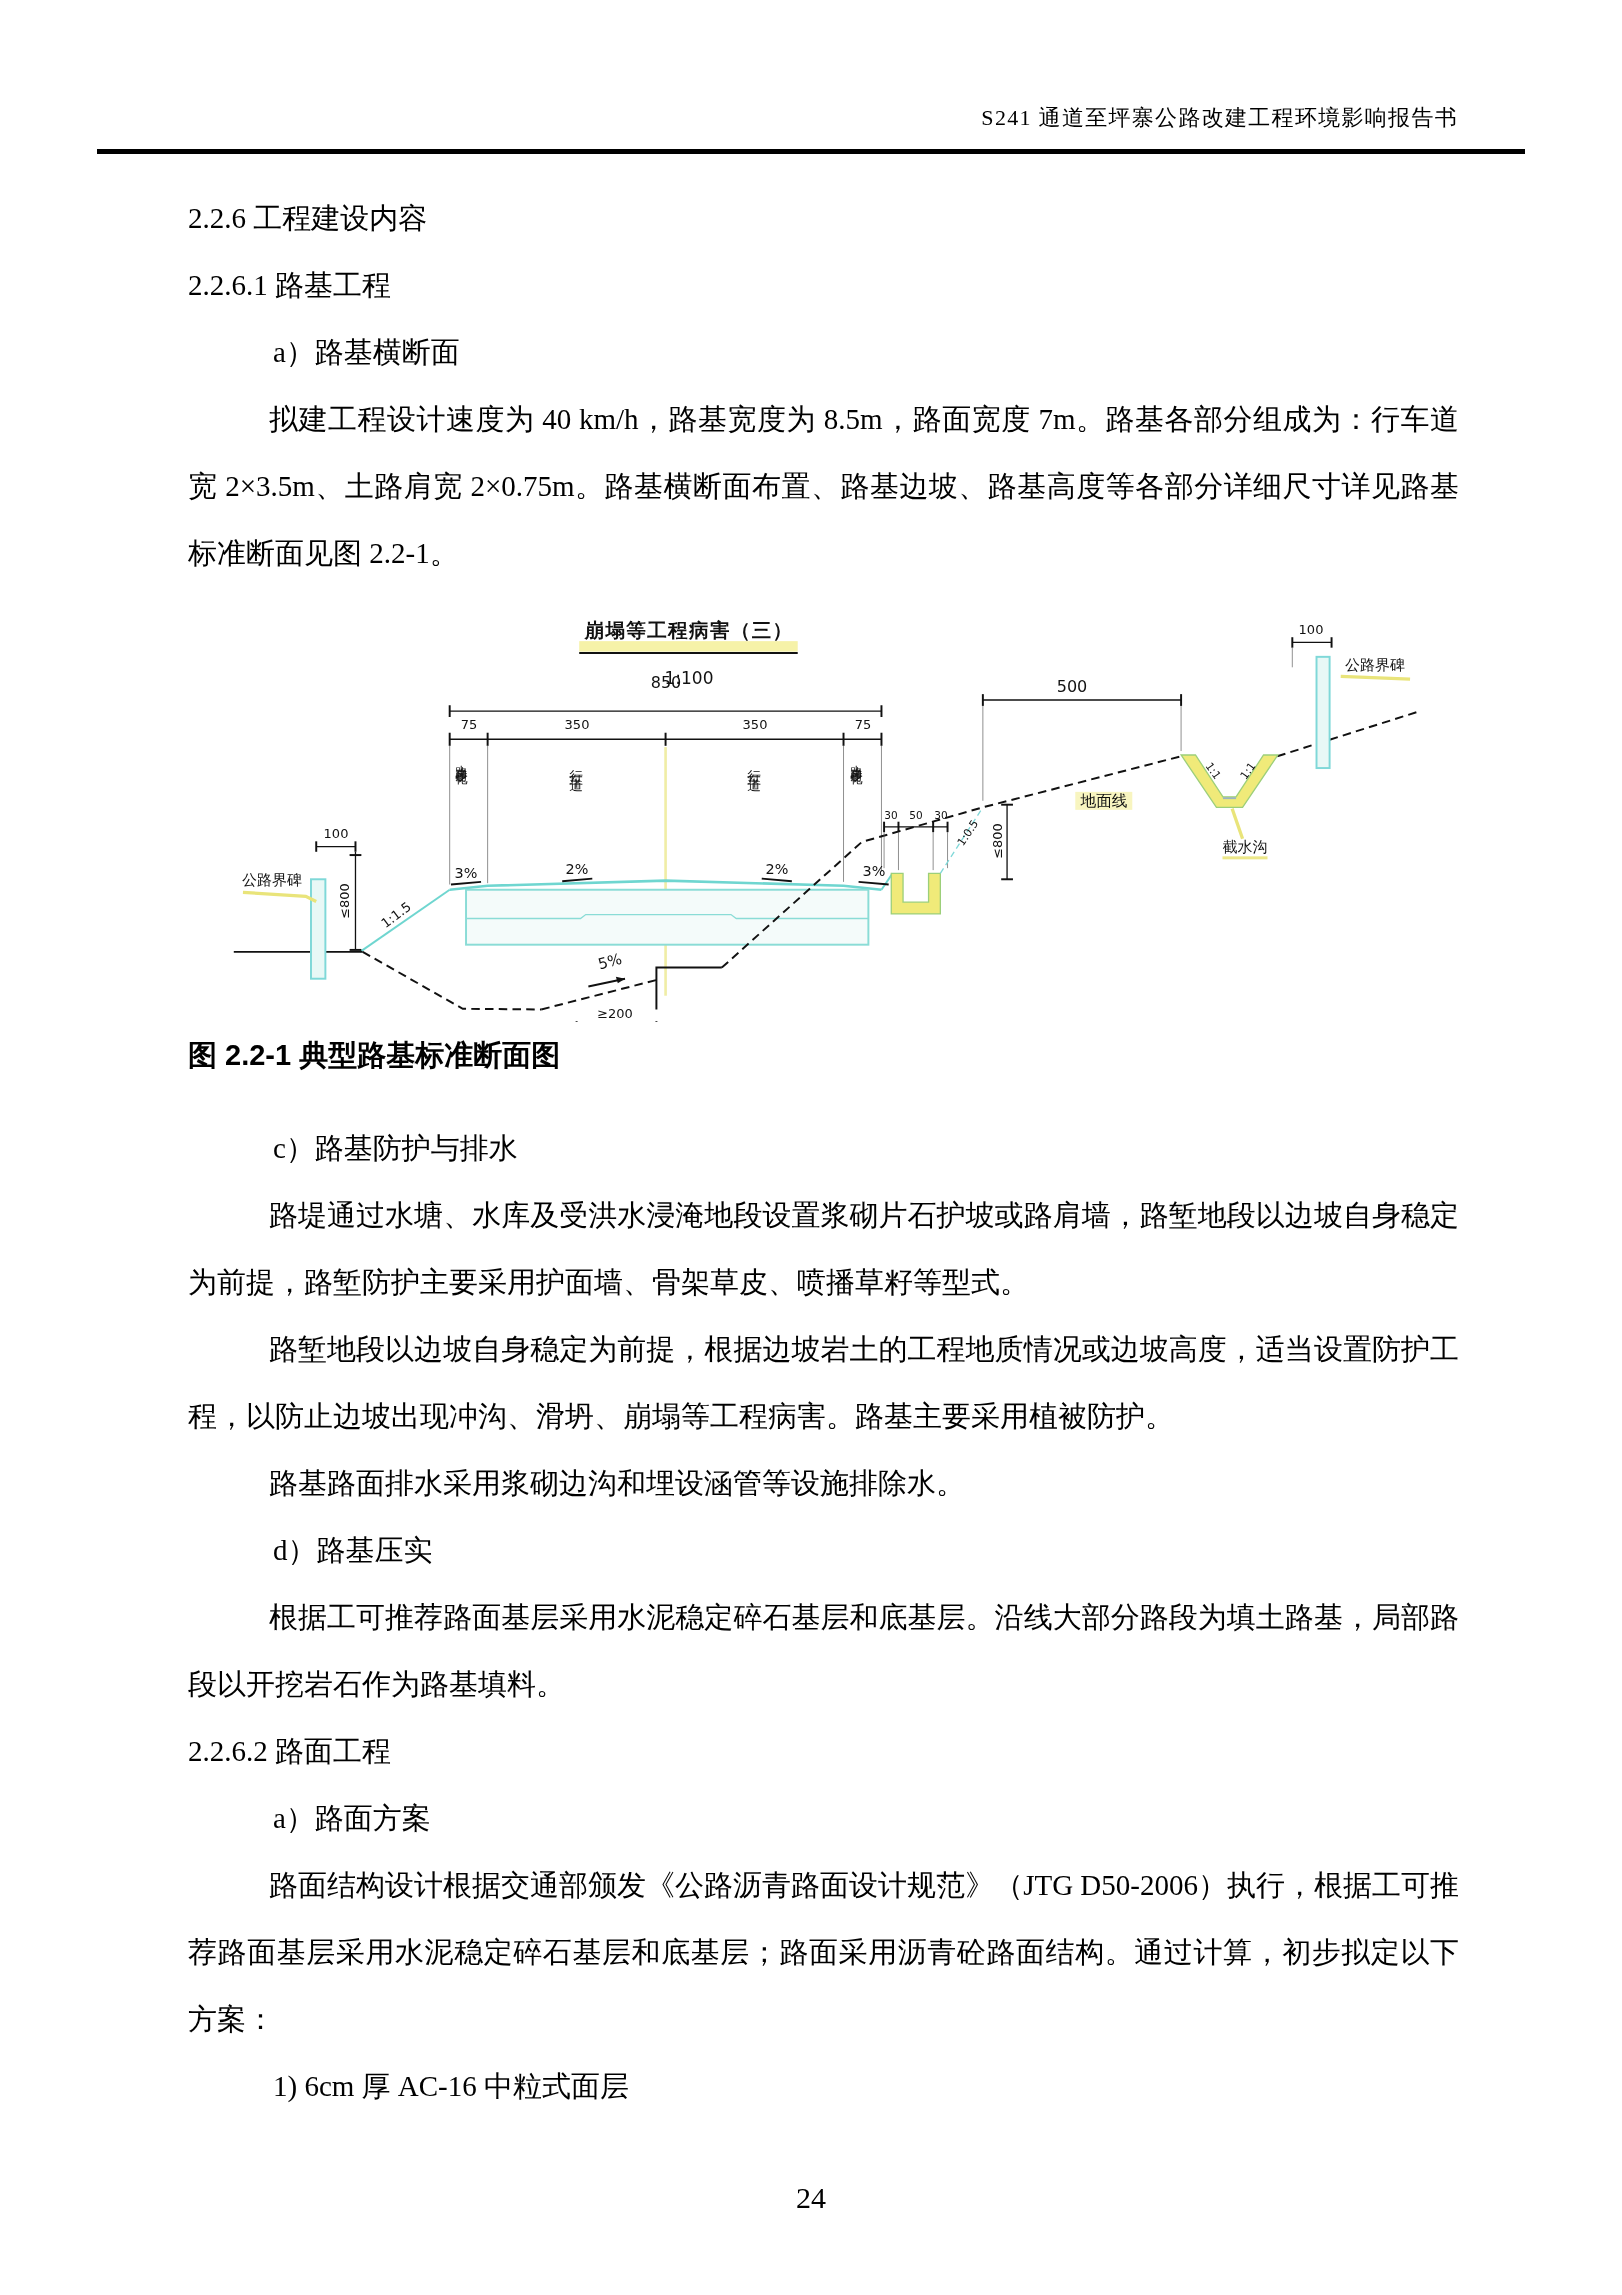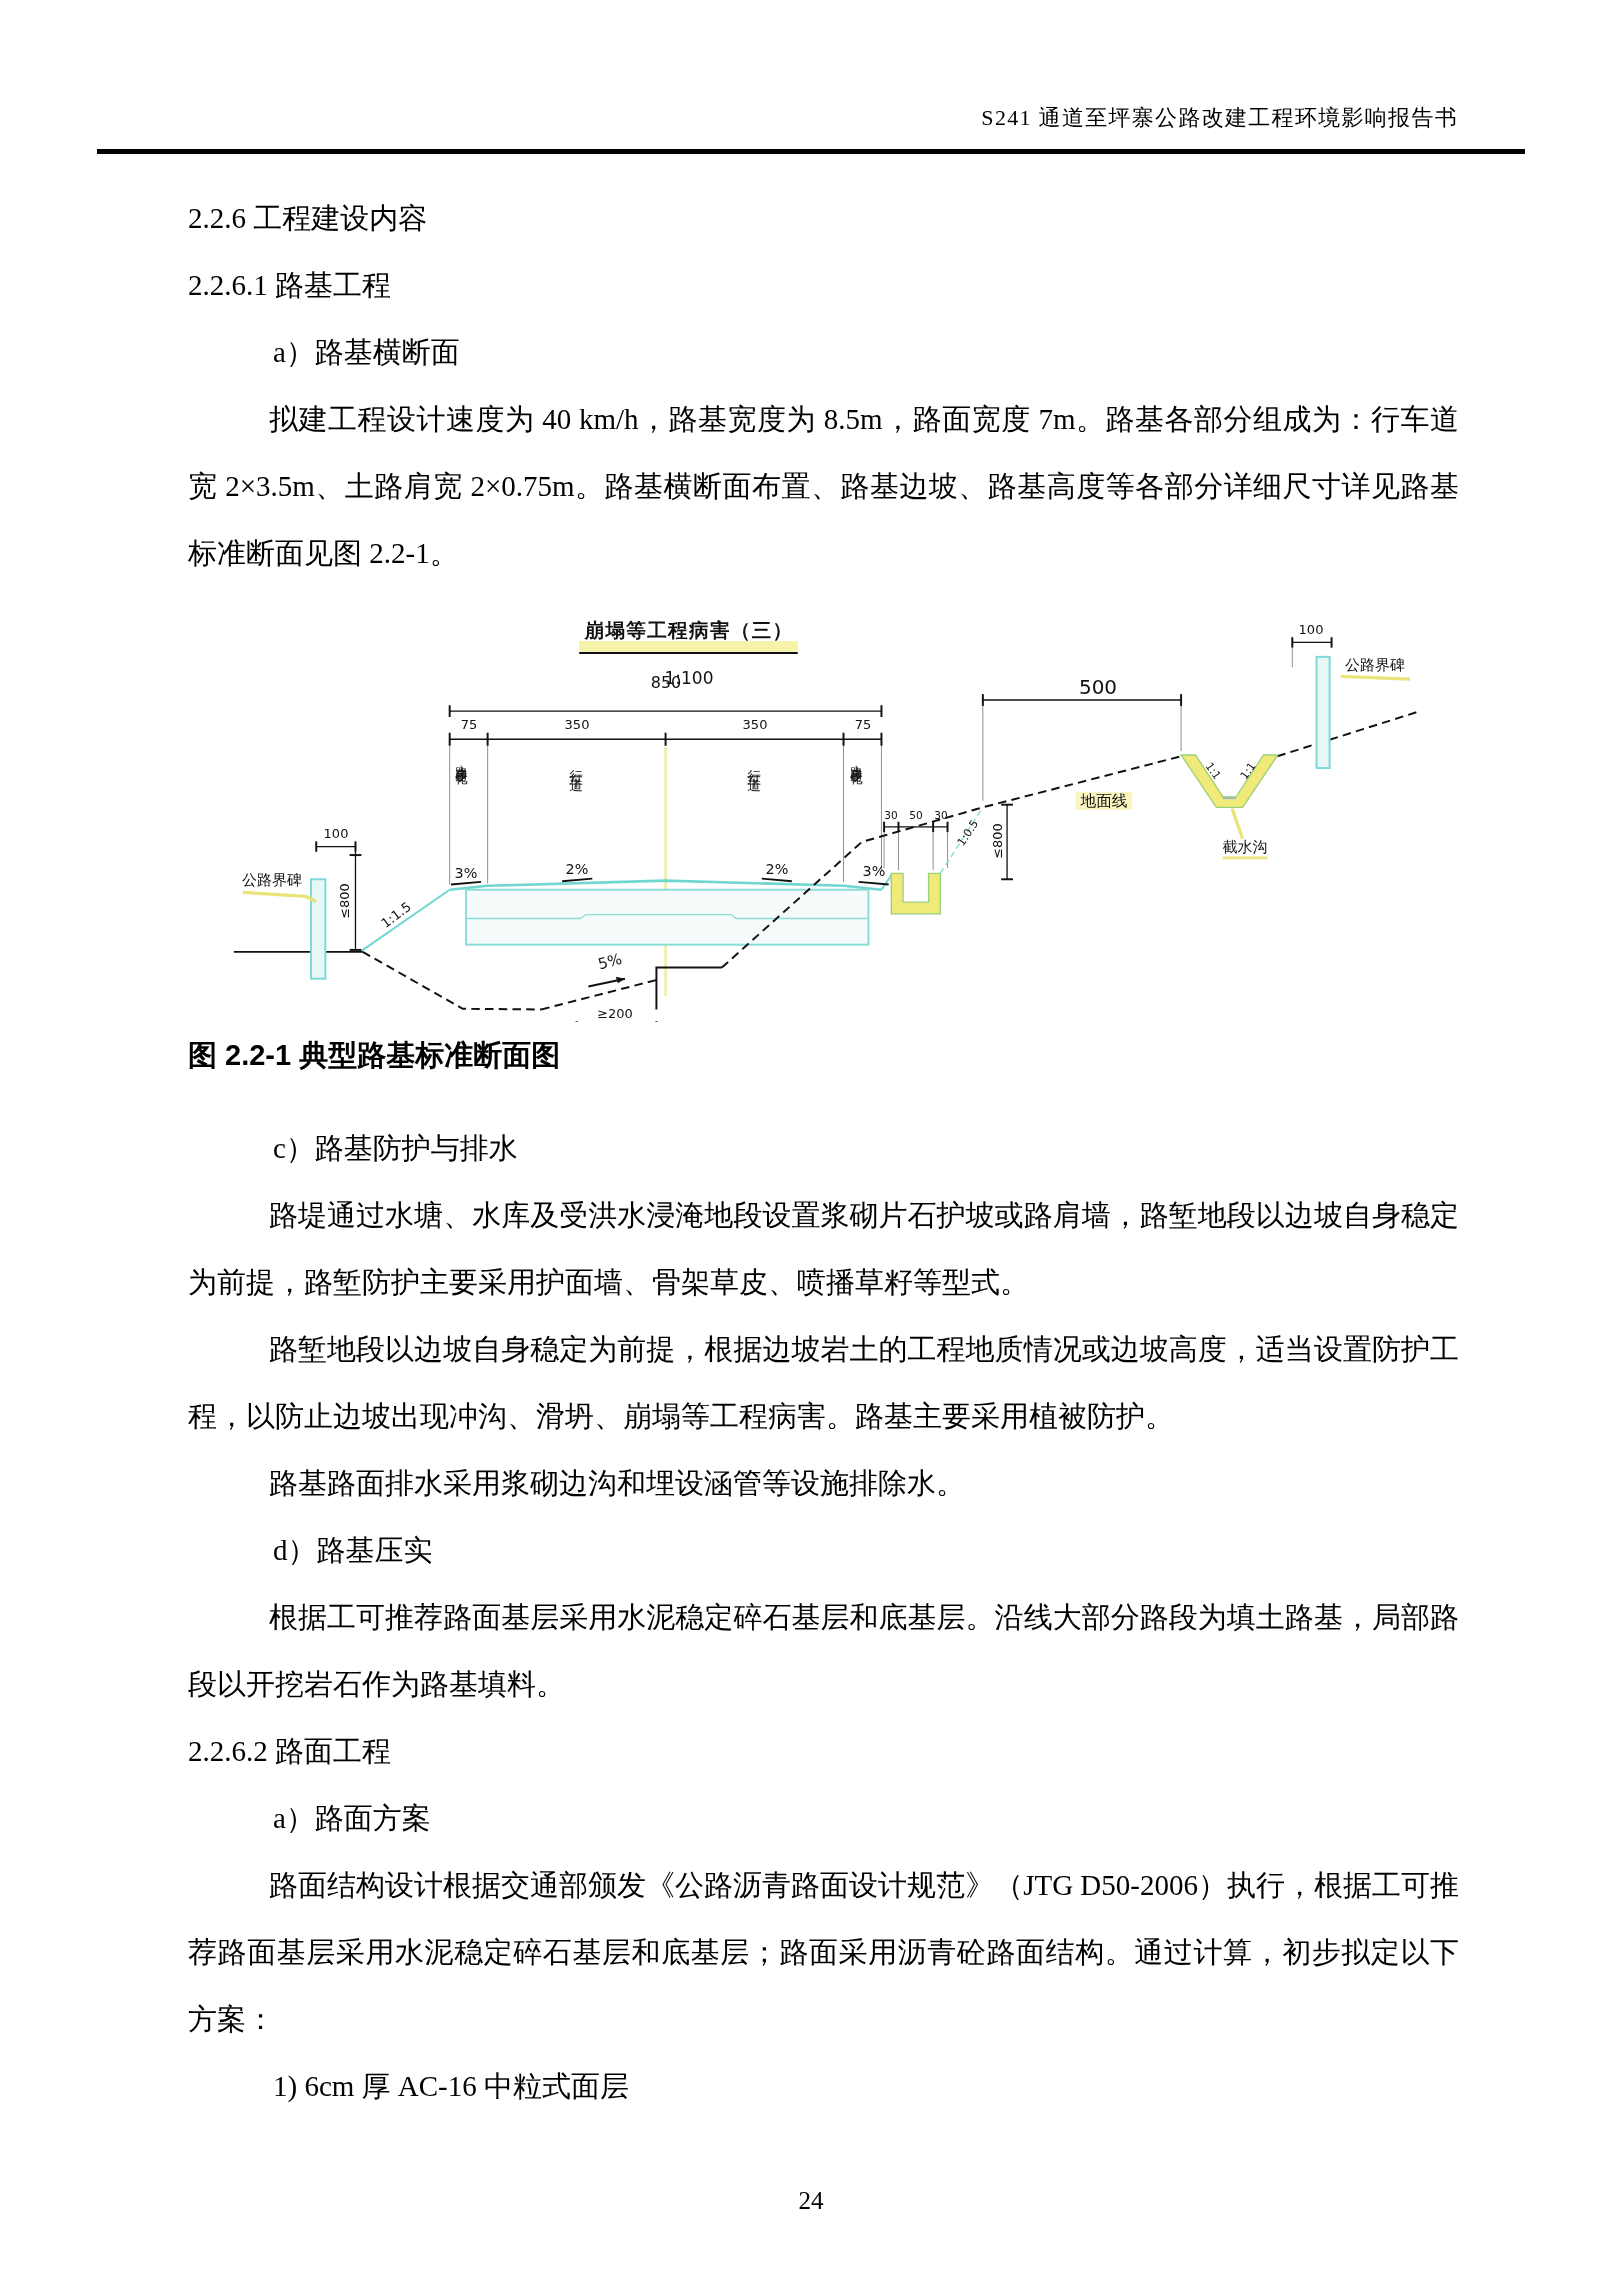--- a/index.html
+++ b/index.html
@@ -8,21 +8,21 @@
   .hdr{position:absolute;top:103px;left:98px;right:164px;text-align:right;
        font-size:22px;letter-spacing:1.3px;}
   .hdr-line{position:absolute;top:149px;left:97px;right:97px;height:5.2px;background:#000;}
   .content{position:absolute;top:185px;left:188px;width:1271px;font-size:29px;
            line-height:67px;text-align:justify;}
   .h-num{text-align:left;}
   .ind{padding-left:85px;text-align:left;}
   .para{text-indent:81px;}
   .caption{text-align:left;font-family:"Liberation Sans","DejaVu Sans",sans-serif;
            font-weight:bold;margin-bottom:26px;text-indent:0;}
-  .pageno{position:absolute;bottom:80px;left:0;right:0;text-align:center;font-size:25px;}
+  .pageno{position:absolute;bottom:80px;left:0;right:0;text-align:center;font-size:30px;}
 
   
   .fig{position:relative;width:1243px;height:432px;margin:2.6px 0 0 0;
        font-family:"DejaVu Sans","Liberation Sans",sans-serif;}
   .fig svg{position:absolute;left:0;top:0;}
   .dlabel{position:absolute;white-space:nowrap;transform:translate(-50%,-50%);
           font-size:13px;line-height:1;color:#111;}
   .vlabel{position:absolute;writing-mode:vertical-rl;text-orientation:upright;
           letter-spacing:3.9px;font-size:13.7px;line-height:1;color:#111;white-space:nowrap;}
   .figtitle{font-size:19.6px;font-weight:bold;letter-spacing:1.3px;}
@@ -173,21 +173,21 @@
 
       <span class="dlabel" style="left:422px;top:372px;transform:translate(-50%,-50%) rotate(-15deg);font-size:15px;">5%</span>
       <span class="dlabel" style="left:427px;top:423px;">≥200</span>
 
       <span class="dlabel" style="left:703px;top:225px;font-size:10.5px;">30</span>
       <span class="dlabel" style="left:728px;top:225px;font-size:10.5px;">50</span>
       <span class="dlabel" style="left:753px;top:225px;font-size:10.5px;">30</span>
       <span class="dlabel" style="left:780px;top:243px;transform:translate(-50%,-50%) rotate(-56deg);font-size:11px;">1:0.5</span>
       <span class="dlabel" style="left:809px;top:251px;transform:translate(-50%,-50%) rotate(-90deg);">≤800</span>
 
-      <span class="dlabel" style="left:910px;top:97px;font-size:20px;">500</span>
+      <span class="dlabel" style="left:884px;top:97px;font-size:16px;">500</span>
       <span class="dlabel hl" style="left:916px;top:211px;font-size:15.7px;">地面线</span>
 
       <span class="dlabel" style="left:1025px;top:181px;transform:translate(-50%,-50%) rotate(54deg);font-size:11px;">1:1</span>
       <span class="dlabel" style="left:1060px;top:181px;transform:translate(-50%,-50%) rotate(-54deg);font-size:11px;">1:1</span>
       <span class="dlabel yund" style="left:1057px;top:260px;font-size:15px;">截水沟</span>
 
       <span class="dlabel" style="left:1123px;top:39px;">100</span>
       <span class="dlabel" style="left:1187px;top:75px;font-size:15px;">公路界碑</span>
     </div>
 

